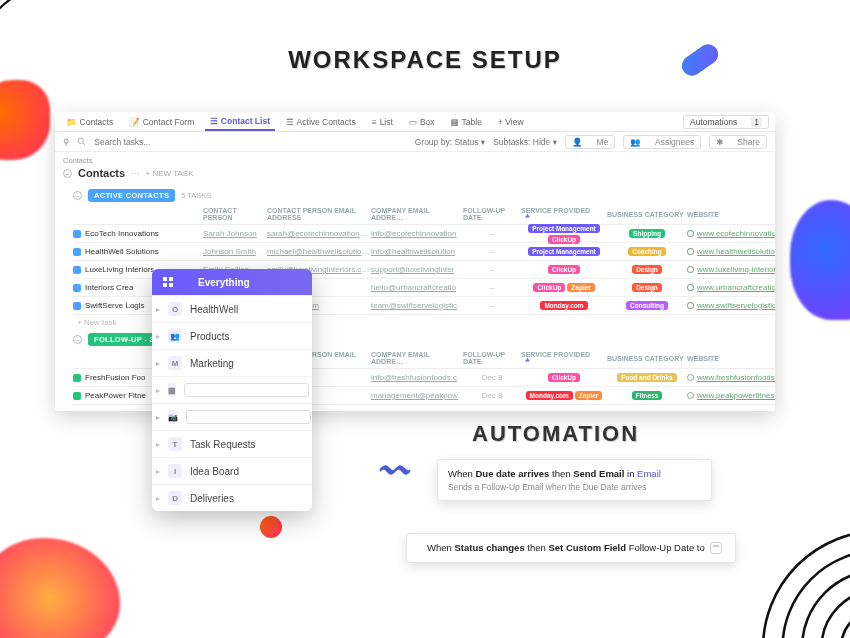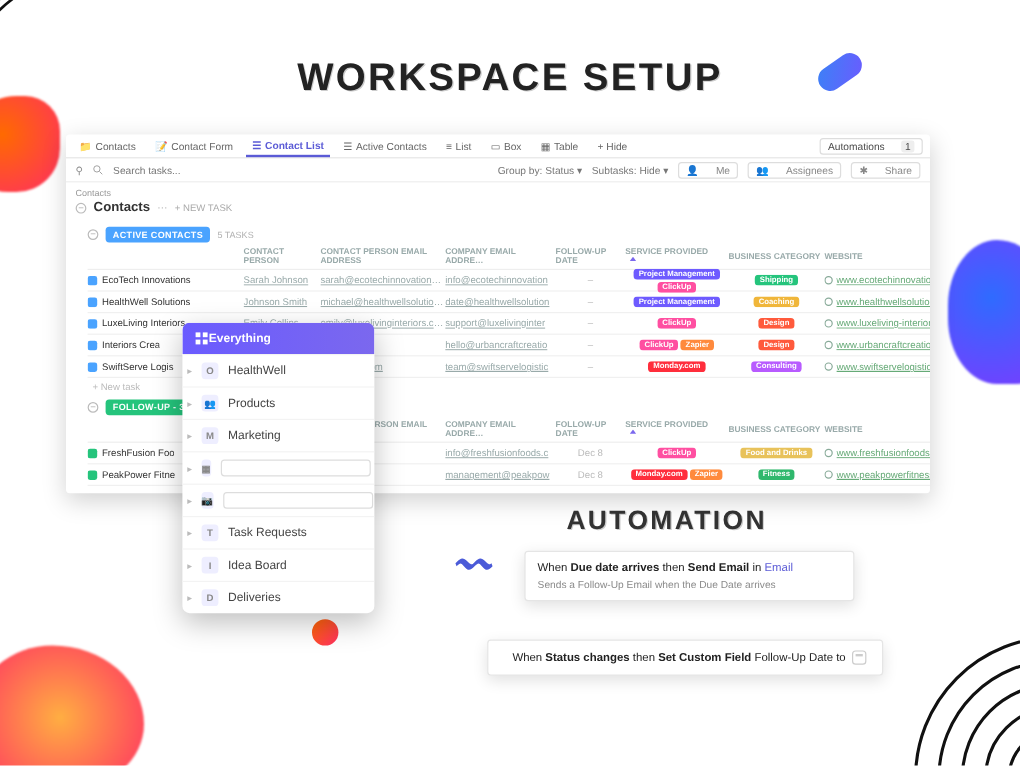--- a/index.html
+++ b/index.html
@@ -23,21 +23,21 @@
     background: radial-gradient(circle at 40% 40%, #2f6bff, #7b3bff);
     border-radius: 50% 60% 40% 50%; filter: blur(1px); }
   .dot-bl { bottom: 100px; left: 260px; width: 22px; height: 22px;
     background: linear-gradient(135deg,#ff6a00,#ff2e63); border-radius: 50%; }
   .blob-bl { bottom: -20px; left: -20px; width: 140px; height: 120px;
     background: radial-gradient(circle at 50% 50%, #ffae42, #ff2e63);
     border-radius: 50% 60% 50% 40%; filter: blur(1px); }
   .squig { bottom: 150px; left: 380px; font-size: 30px; color: #4b5bd8; }
 
   h1.hero {
-    text-align: center; font-size: 32px; font-weight: 900; letter-spacing: 2px;
+    text-align: center; font-size: 24px; font-weight: 900; letter-spacing: 2px;
     color: #222; margin-top: 46px; position: relative; z-index: 2;
     text-shadow: 1px 1px 0 #ccc;
   }
   h2.auto {
     position: absolute; top: 421px; left: 472px; font-size: 22px; font-weight: 900;
     letter-spacing: 2px; z-index: 2; text-shadow: 1px 1px 0 #ccc;
   }
 
   
   .app {
@@ -98,21 +98,21 @@
   .row .dash { color: #bbb; text-align: center; }
   .addtask { color: #bbb; font-size: 8px; padding: 3px 0 0 4px; }
 
   
   .switcher {
     position: absolute; top: 269px; left: 152px; width: 160px;
     background: #fff; border-radius: 6px; box-shadow: 0 8px 24px rgba(0,0,0,.25);
     z-index: 5; overflow: hidden; font-size: 10px;
   }
   .sw-hdr { background: linear-gradient(90deg,#6a5bff,#7b68ee); color: #fff;
-    padding: 7px 10px; display: flex; align-items: center; gap: 0; font-weight: 600; }
+    padding: 7px 10px; display: flex; align-items: center; gap: 24px; font-weight: 600; }
   .sw-hdr .grid-ic { width: 12px; height: 12px; }
   .sw-item { display: flex; align-items: center; gap: 8px; padding: 6px 10px;
     border-top: 1px solid #f3f3f3; cursor: pointer; color: #444; }
   .sw-item .badge { width: 14px; height: 14px; border-radius: 3px; background: #eef;
     color: #888; font-size: 8px; font-weight: 700; display: flex;
     align-items: center; justify-content: center; }
   .sw-item input { border: 1px solid #ddd; border-radius: 3px; height: 14px;
      flex: 1; font-size: 9px; padding: 0 3px; }
   .sw-item .chev { margin-left: -6px; color: #bbb; font-size: 8px; }
 
@@ -192,21 +192,21 @@
     </div>
     <div class="tab">
       <span>▭</span>
       <span>Box</span>
     </div>
     <div class="tab">
       <span>▦</span>
       <span>Table</span>
     </div>
     <div class="tab">
-      <span>+ Hide</span>
+      <span>+ View</span>
     </div>
     <div class="spacer"></div>
     <div class="btn-pill">
       <span>Automations</span>
       <span style="background:#eee;border-radius:2px;padding:0 3px">1</span>
     </div>
   </div>
 
   <div class="toolbar">
     <span>⚲</span>
@@ -287,21 +287,21 @@
           </span>
       <span></span>
         </div>
         <div class="row">
       <span class="name">
             <span class="sq" style="background:#4aa3ff"></span>
             <span>HealthWell Solutions</span>
           </span>
       <span class="muted">Johnson Smith</span>
       <span class="muted">michael@healthwellsolutions.com</span>
-      <span class="muted">date@healthwellsolution</span>
+      <span class="muted">info@healthwellsolution</span>
       <span class="dash">–</span>
       <span class="tags">
             <span class="tag" style="background:#6e5bff">Project Management</span>
           </span>
       <span class="tags">
             <span class="tag" style="background:#f0b63a">Coaching</span>
           </span>
       <span class="link muted">
             <span class="globe"></span>
             <span>www.healthwellsolutions.com</span>

